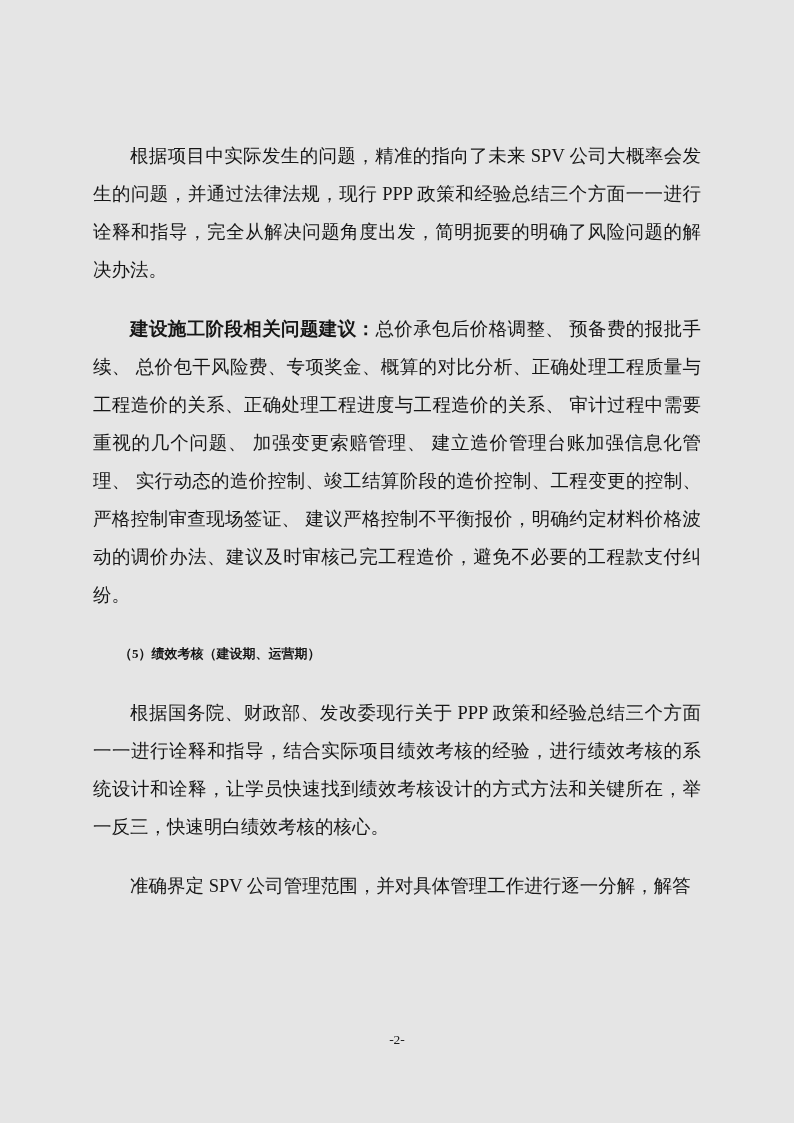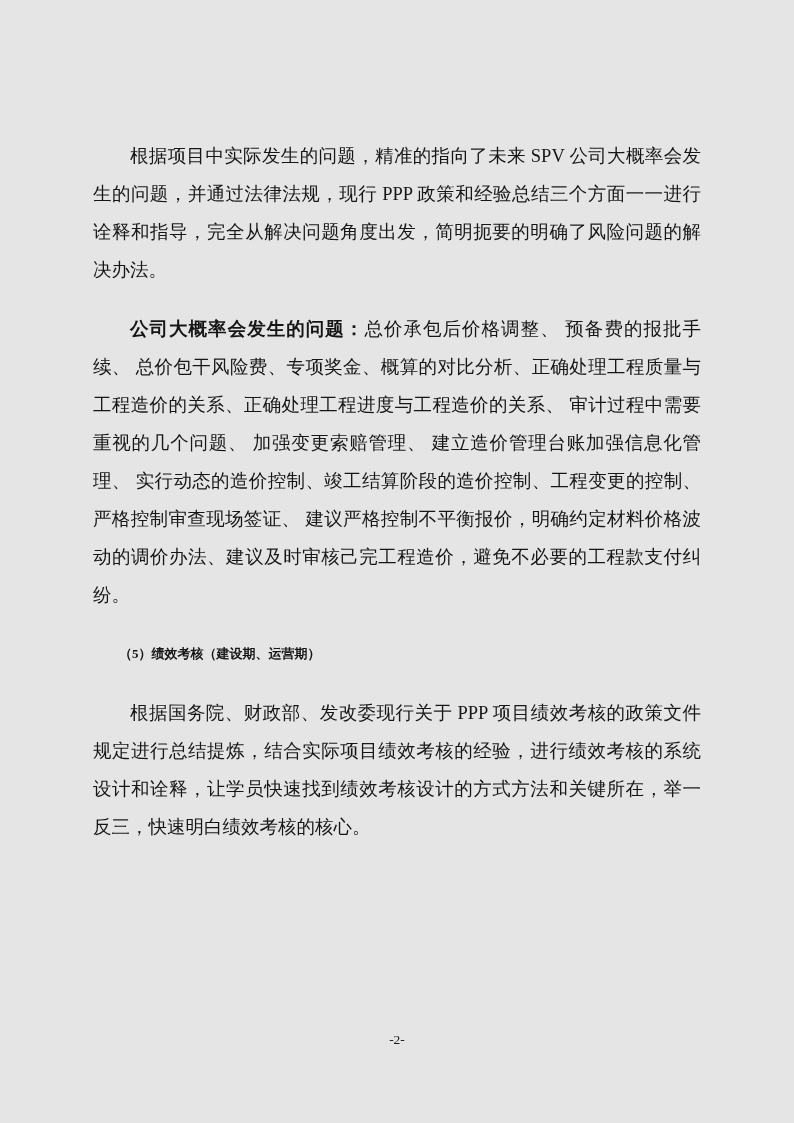--- a/index.html
+++ b/index.html
@@ -53,24 +53,25 @@
   }
 </style>
 </head>
 <body>
 
 <div class="page">
   <div class="content">
 
     <p class="para">根据项目中实际发生的问题，精准的指向了未来 SPV 公司大概率会发生的问题，并通过法律法规，现行 PPP 政策和经验总结三个方面一一进行诠释和指导，完全从解决问题角度出发，简明扼要的明确了风险问题的解决办法。</p>
 
-    <p class="para"><span class="lead-bold">公司大概率会发生的问题：</span><span>总价承包后价格调整、 预备费的报批手续、 总价包干风险费、专项奖金、概算的对比分析、正确处理工程质量与工程造价的关系、正确处理工程进度与工程造价的关系、 审计过程中需要重视的几个问题、 加强变更索赔管理、 建立造价管理台账加强信息化管理、 实行动态的造价控制、竣工结算阶段的造价控制、工程变更的控制、严格控制审查现场签证、 建议严格控制不平衡报价，明确约定材料价格波动的调价办法、建议及时审核己完工程造价，避免不必要的工程款支付纠纷。</span></p>
+    <p class="para"><span class="lead-bold">建设施工阶段相关问题建议：</span><span>总价承包后价格调整、 预备费的报批手续、 总价包干风险费、专项奖金、概算的对比分析、正确处理工程质量与工程造价的关系、正确处理工程进度与工程造价的关系、 审计过程中需要重视的几个问题、 加强变更索赔管理、 建立造价管理台账加强信息化管理、 实行动态的造价控制、竣工结算阶段的造价控制、工程变更的控制、严格控制审查现场签证、 建议严格控制不平衡报价，明确约定材料价格波动的调价办法、建议及时审核己完工程造价，避免不必要的工程款支付纠纷。</span></p>
 
     <h3 class="heading">（5）绩效考核（建设期、运营期）</h3>
 
-    <p class="para">根据国务院、财政部、发改委现行关于 PPP 项目绩效考核的政策文件规定进行总结提炼，结合实际项目绩效考核的经验，进行绩效考核的系统设计和诠释，让学员快速找到绩效考核设计的方式方法和关键所在，举一反三，快速明白绩效考核的核心。</p>
+    <p class="para">根据国务院、财政部、发改委现行关于 PPP 政策和经验总结三个方面一一进行诠释和指导，结合实际项目绩效考核的经验，进行绩效考核的系统设计和诠释，让学员快速找到绩效考核设计的方式方法和关键所在，举一反三，快速明白绩效考核的核心。</p>
 
 
+    <p class="para">准确界定 SPV 公司管理范围，并对具体管理工作进行逐一分解，解答</p>
 
   </div>
 
   <div class="footer">-2-</div>
 </div>
 
 </body></html>

